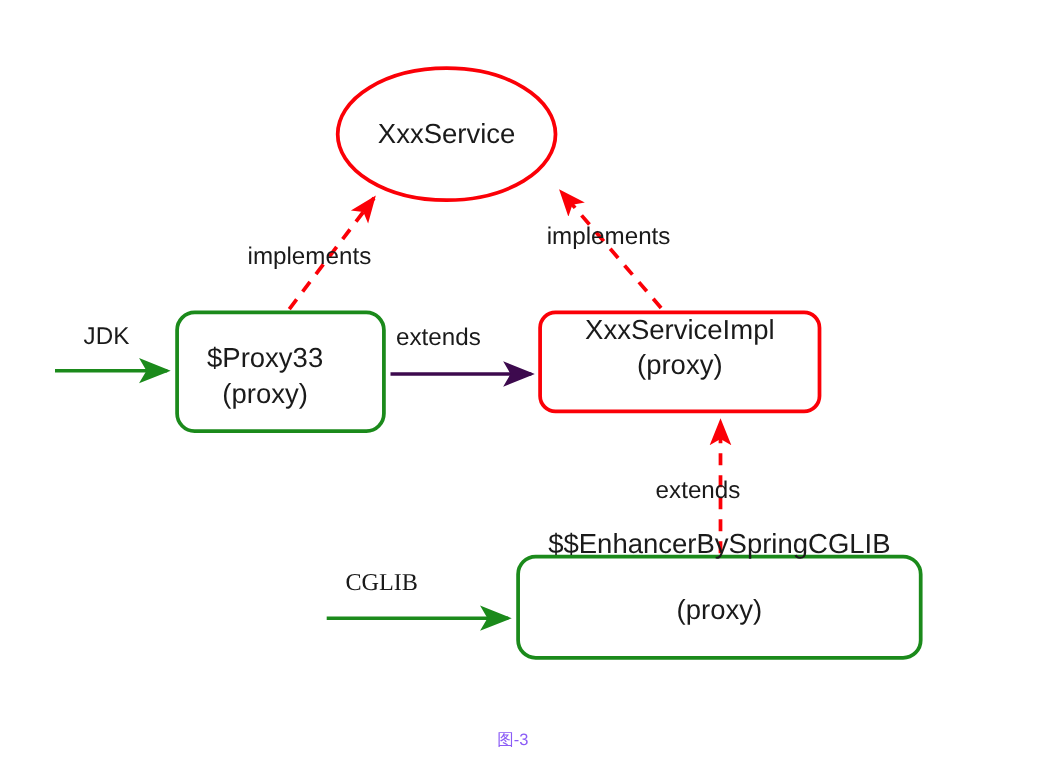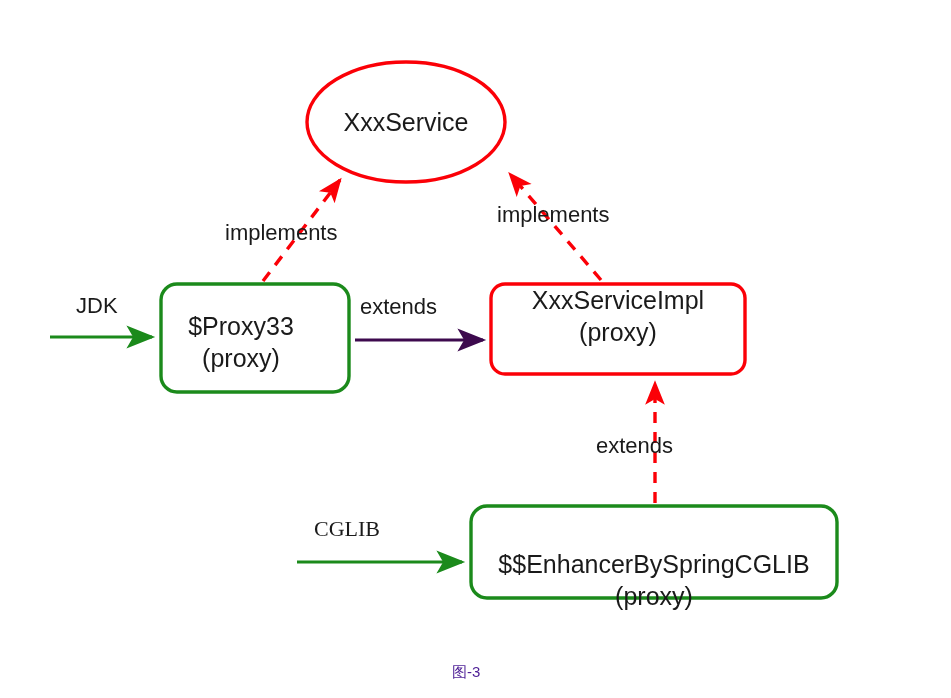--- a/index.html
+++ b/index.html
@@ -39,21 +39,21 @@
   }
   .node-label .ln2 { display: block; }
   .edge-label {
     position: absolute;
     color: #1a1a1a;
     font-size: 22px;
     white-space: nowrap;
   }
   .caption {
     position: absolute;
-    color: #4c1d95;
+    color: #8b5cf6;
     font-size: 15px;
     white-space: nowrap;
   }
 </style>
 </head>
 <body>
 
 <div id="canvas">
 
   <svg id="diagram-svg" viewBox="0 0 951 698" xmlns="http://www.w3.org/2000/svg">
@@ -97,21 +97,21 @@
   <div class="node-label" style="left:161px; top:288px; width:160px; height:108px;">
     <span>$Proxy33</span>
     <span class="ln2">(proxy)</span>
   </div>
 
   <div class="node-label" style="left:491px; top:284px; width:254px; height:64px;">
     <span>XxxServiceImpl</span>
     <span class="ln2">(proxy)</span>
   </div>
 
-  <div class="node-label" style="left:471px; top:534px; width:366px; height:92px;">
+  <div class="node-label" style="left:471px; top:479px; width:366px; height:92px;justify-content:space-between;">
     <span>$$EnhancerBySpringCGLIB</span>
     <span class="ln2">(proxy)</span>
   </div>
 
   <div class="edge-label" style="left:76px; top:293px;">JDK</div>
 
   <div class="edge-label" style="left:314px; top:516px;font-family:Liberation Serif, serif;">CGLIB</div>
 
   <div class="edge-label" style="left:360px; top:294px;">extends</div>
 

